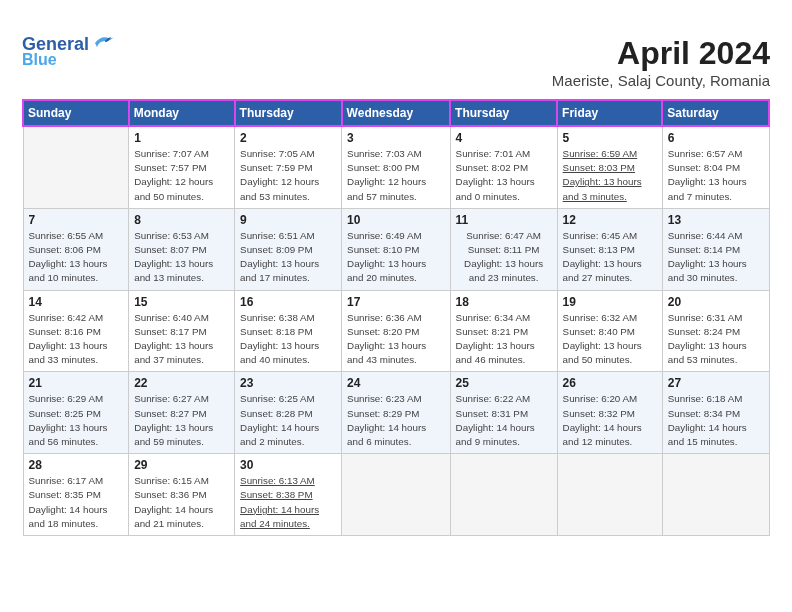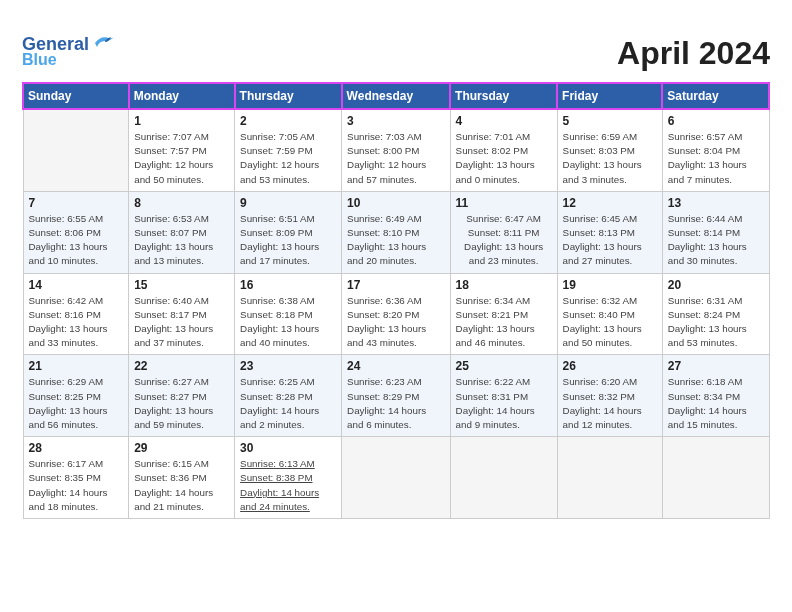--- a/index.html
+++ b/index.html
@@ -97,20 +97,21 @@
         <span class="logo-text">General</span>
         <svg width="26" height="20" viewBox="0 0 26 20" style="margin-left:2px;margin-top:-4px;">
           <path d="M4,10 Q10,2 18,5 Q22,6 24,3 Q20,8 14,8 Q8,8 6,14 Z" fill="#4da6e8"></path>
           <path d="M14,8 Q16,5 20,4 Q18,9 14,9Z" fill="#2d5fa8"></path>
         </svg>
       </div>
       <span class="logo-text" style="color:#4da6e8;font-size:16px;margin-top:-4px;">Blue</span>
     </div>
     <div class="title-block">
       <div class="main-title">April 2024</div>
+      <div class="subtitle">Maeriste, Salaj County, Romania</div>
     </div>
   </div>
 
   <table class="calendar">
     <thead>
       <tr>
       <th>Sunday</th>
           <th>Monday</th>
           <th>Thursday</th>
           <th>Wednesday</th>
@@ -145,21 +146,21 @@
           </td>
           <td>
             <span class="day-num">4</span>
             <div class="day-detail" style="white-space: pre-line;">Sunrise: 7:01 AM
 Sunset: 8:02 PM
 Daylight: 13 hours
 and 0 minutes.</div>
           </td>
           <td>
             <span class="day-num">5</span>
-            <div class="day-detail" style="white-space: pre-line;">Sunrise: 6:59 AM
+            <div class="day-detail" style="white-space: pre-line; text-decoration: underline;">Sunrise: 6:59 AM
 Sunset: 8:03 PM
 Daylight: 13 hours
 and 3 minutes.</div>
           </td>
           <td>
             <span class="day-num">6</span>
             <div class="day-detail" style="white-space: pre-line;">Sunrise: 6:57 AM
 Sunset: 8:04 PM
 Daylight: 13 hours
 and 7 minutes.</div>

